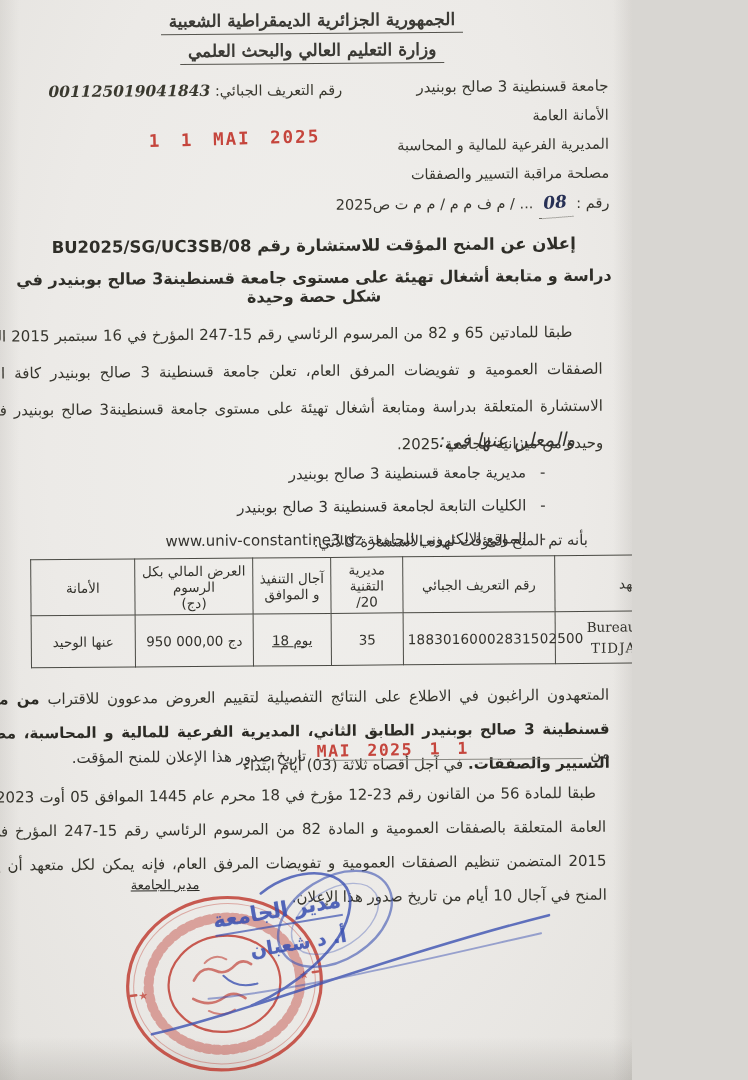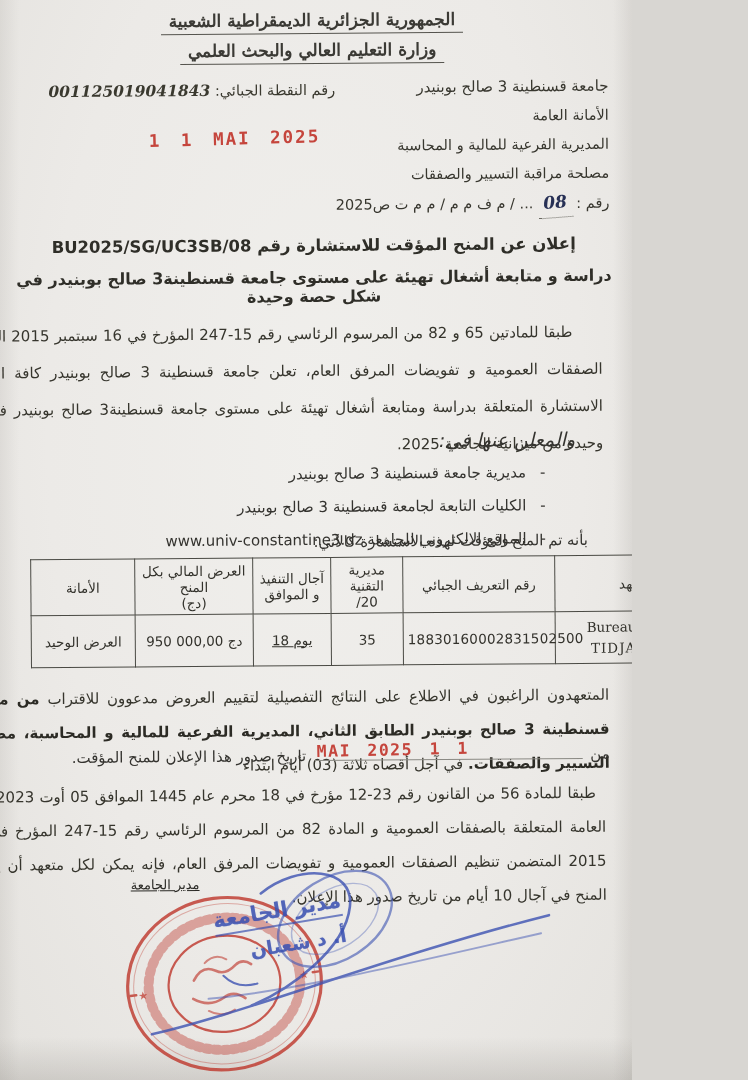--- a/index.html
+++ b/index.html
@@ -117,21 +117,21 @@
       <div>المديرية الفرعية للمالية و المحاسبة</div>
       <div>مصلحة مراقبة التسيير والصفقات</div>
       <div class="ref-line">
         <span>رقم :</span>
         <span class="hand08">08</span>
         <span>... / م ف م م / م م ت ص2025</span>
       </div>
     </div>
 
     <div class="abs lh-left">
-      <span>رقم النقطة الجبائي:</span>
+      <span>رقم التعريف الجبائي:</span>
       <span class="taxnum">001125019041843</span>
     </div>
 
     <div class="abs datestamp ds1">1 1 MAI 2025</div>
 
     <div class="abs title">
       <div class="t1">إعلان عن المنح المؤقت للاستشارة رقم BU2025/SG/UC3SB/08</div>
       <div class="t2">دراسة و متابعة أشغال تهيئة على مستوى جامعة قسنطينة3 صالح بوبنيدر في شكل  حصة وحيدة</div>
     </div>
 
@@ -170,39 +170,39 @@
             </th>
           <th>
               <div>مديرية التقنية</div>
               <div style="direction:ltr">/20</div>
             </th>
           <th>
               <div>آجال التنفيذ</div>
               <div>و الموافق</div>
             </th>
           <th>
-              <div>العرض المالي بكل المنح</div>
+              <div>العرض المالي بكل الرسوم</div>
               <div>(دج)</div>
             </th>
           <th>
               <div>الأمانة</div>
             </th>
         </tr>
       </thead>
       <tbody>
         <tr>
           <td class="cell-contractor">
             <div>Bureau d'étude</div>
             <div class="c2">TIDJANI ALI</div>
           </td>
           <td class="cell-taxid">18830160002831502500</td>
           <td class="cell-score">35</td>
           <td class="cell-delay">18 يوم</td>
           <td class="cell-offer">950 000,00 دج</td>
-          <td class="cell-remark">العرض الوحيد</td>
+          <td class="cell-remark">عنها الوحيد</td>
         </tr>
       </tbody>
     </table>
 
     <div class="abs para p2">
       <span>المتعهدون الراغبون في الاطلاع على النتائج التفصيلية لتقييم العروض مدعوون للاقتراب </span><b>من مديرية جامعة قسنطينة 3 صالح  بوبنيدر  الطابق الثاني، المديرية الفرعية للمالية  و  المحاسبة، مصلحة مراقبة التسيير والصفقات.</b><span> في آجل أقصاه ثلاثة (03) أيام ابتداء</span>
     </div>
     <div class="abs dateline">
       <span>من</span><span class="date-underline"><span class="datestamp ds2">1 1 MAI 2025</span></span><span>تاريخ صدور هذا الإعلان للمنح المؤقت.</span>
     </div>

